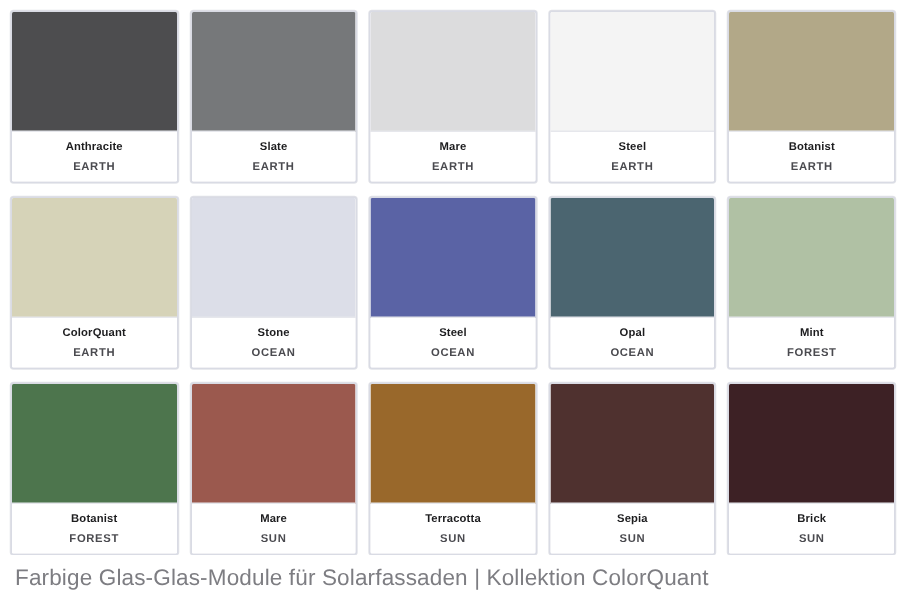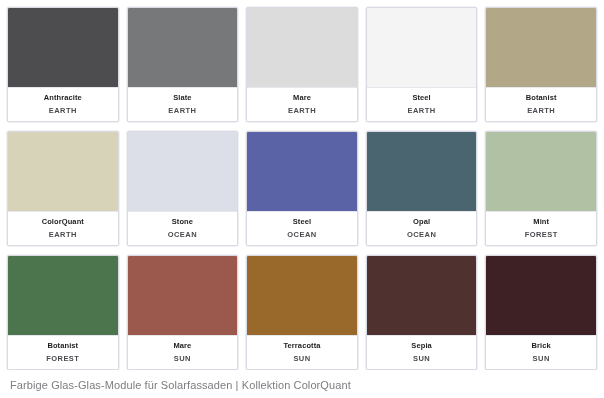--- a/index.html
+++ b/index.html
@@ -87,21 +87,21 @@
   #caption-bar {
     flex: 1 1 auto;
     display: flex;
     align-items: flex-start;
     padding: 9px 0 0 10px;
     box-sizing: border-box;
     background: #ffffff;
   }
 
   #caption-text {
-    font-size: 11px;
+    font-size: 15px;
     color: #7d7d82;
     letter-spacing: 0.1px;
     line-height: 13px;
     white-space: nowrap;
   }
 </style>
 </head>
 <body>
 
 <div id="page">

